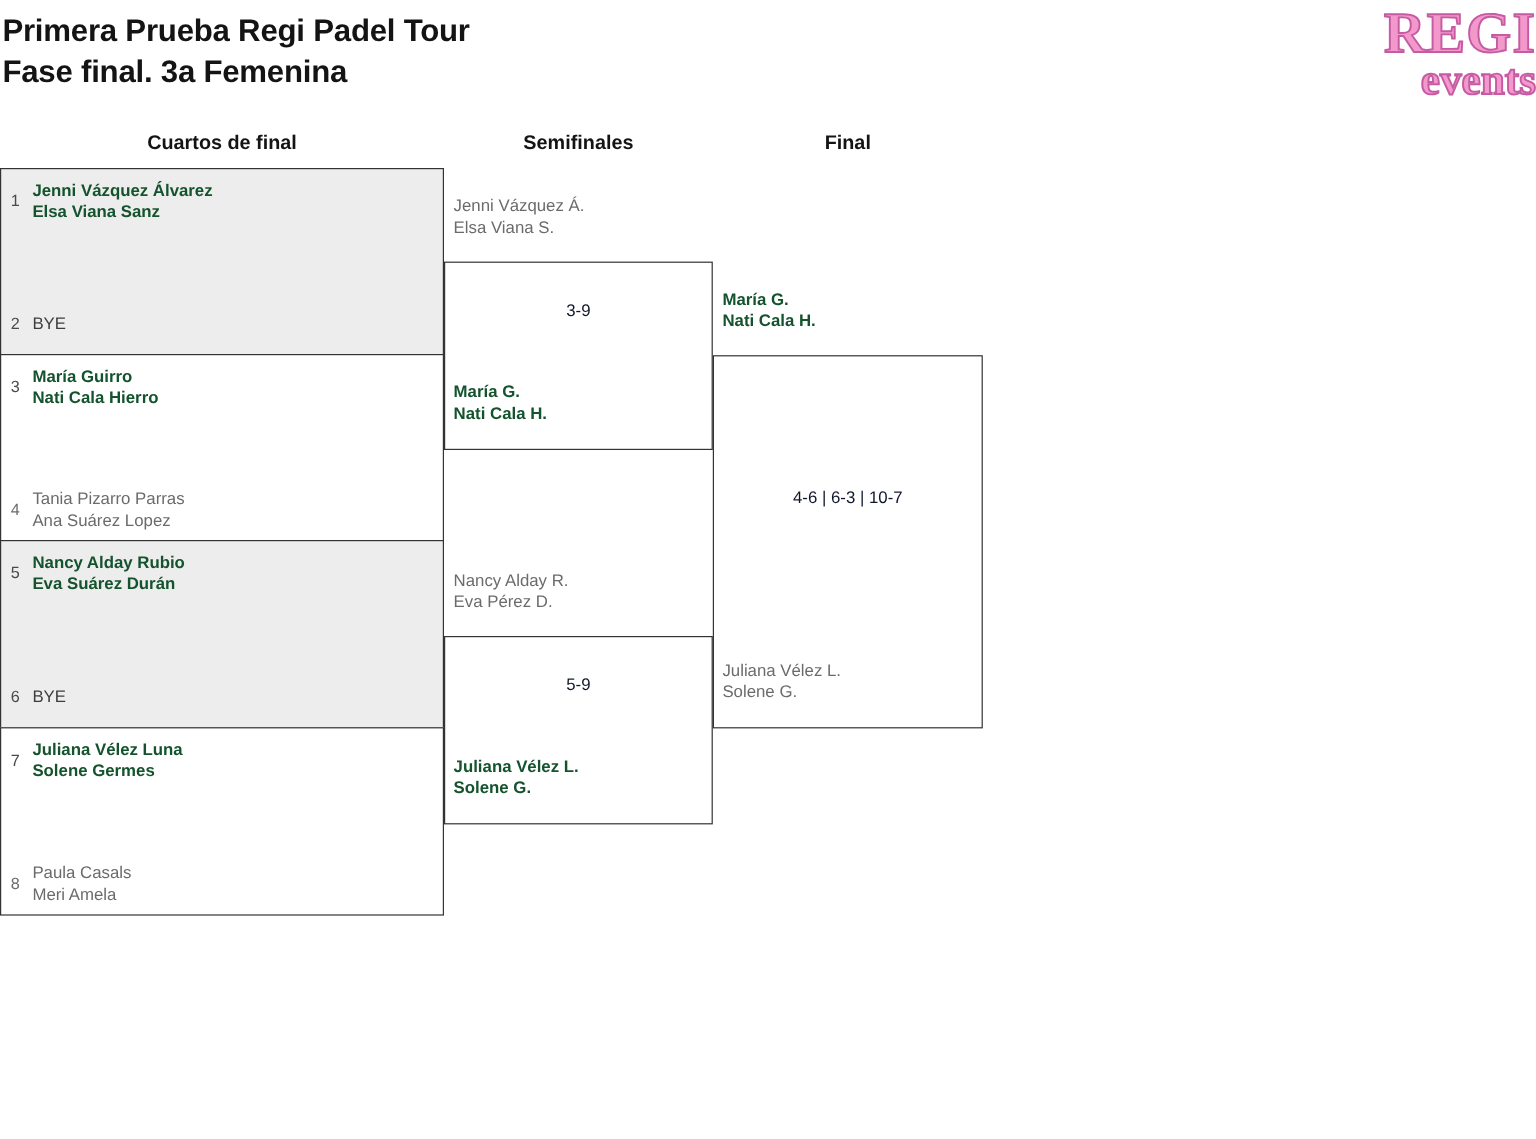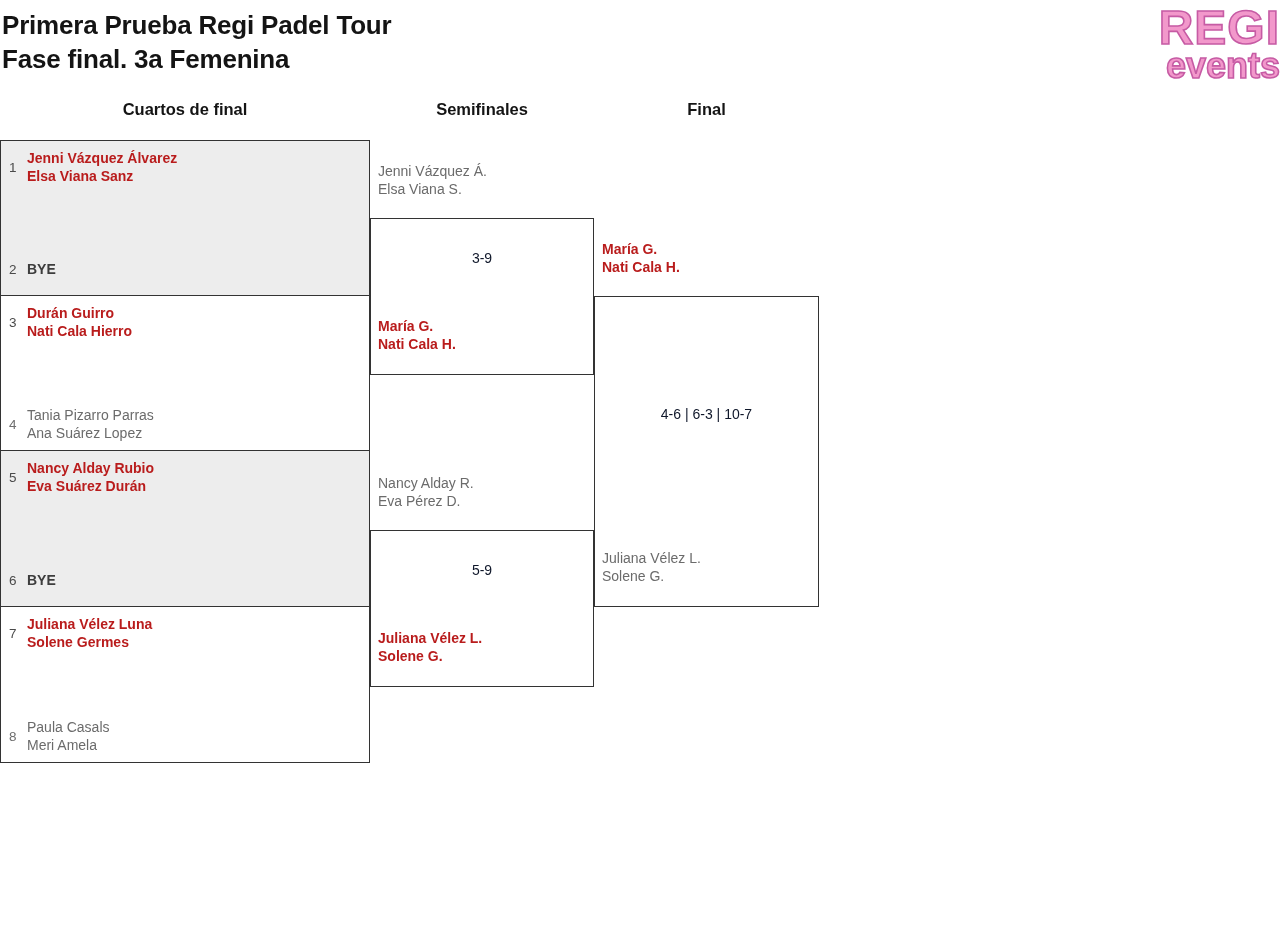--- a/index.html
+++ b/index.html
@@ -1,48 +1,48 @@
 <!DOCTYPE html>
 <html><head>
 <meta charset="utf-8">
 <style>
   * { margin:0; padding:0; box-sizing:border-box; }
   html,body { width:1280px; height:949px; background:#ffffff; font-family:"Liberation Sans", sans-serif; }
   #page { position:relative; width:1280px; height:839px; overflow:hidden; background:#ffffff; }
 
   
   .title { position:absolute; left:2px; top:8px; font-size:26px; line-height:34px; font-weight:700; color:#141414; letter-spacing:-0.2px; }
-  .logo { position:absolute; top:2px; right:0; text-align:right; font-family:Liberation Sans, sans-serif; font-weight:700;
+  .logo { position:absolute; top:2px; right:0; text-align:right; font-family:Liberation Serif, serif; font-weight:700;
           color:#f298cb; -webkit-text-stroke:1.6px #c65ba4; }
   .logo .l1 { font-size:48px; line-height:52px; letter-spacing:1px; }
   .logo .l2 { font-size:36px; line-height:30px; margin-top:-3px; }
 
   
-  .round-header { position:absolute; top:100px; height:22px; text-align:center; font-size:16.5px; font-weight:700; color:#141414; }
+  .round-header { position:absolute; top:110px; height:22px; text-align:center; font-size:16.5px; font-weight:700; color:#141414; }
   .rh-qf { left:0; width:370px; }
   .rh-sf { left:370px; width:224px; }
   .rh-f  { left:594px; width:225px; }
 
   
   .box { position:absolute; border:1px solid #333333; }
   .qf-box { left:0; width:370px; background:#ffffff; }
   .qf-box.alt { background:#ededed; }
   .sf-box { left:370px; width:224px; background:transparent; }
   .f-box  { left:594px; width:225px; background:transparent; }
 
   
   .team { position:absolute; left:8px; right:8px; height:36px; display:flex; align-items:center; }
   .team-top { top:8px; }
   .team-bottom { bottom:8px; }
   .seed { flex:0 0 18px; font-size:13.5px; color:#4a4a4a; }
   .seed.gray { color:#6e6e6e; }
   .names { font-size:14px; line-height:18px; }
-  .winner { font-weight:700; color:#b91c1c; }
+  .winner { font-weight:700; color:#14532d; }
   .loser { font-weight:400; color:#6b6b6b; }
-  .bye { font-weight:700; color:#3d3d3d; }
+  .bye { font-weight:400; color:#3d3d3d; }
 
   
   .score { position:absolute; left:0; right:0; text-align:center; font-size:14px; line-height:16px; color:#0f172a; }
   .qf-score { top:50%; transform:translateY(-50%); }
   .sf-score { top:31px; }
   .f-score  { top:109px; }
 
   
   .feeder { position:absolute; left:7px; bottom:calc(100% + 21px);margin-top:48px; }
   .advancer { position:absolute; left:7px; bottom:21px; }
@@ -81,21 +81,21 @@
         <div>BYE</div>
         <div></div>
       </div>
     </div>
   </div>
 
   <div class="box qf-box" style="top:295px;height:156px;">
     <div class="team team-top">
       <span class="seed">3</span>
       <div class="names winner">
-        <div>Durán Guirro</div>
+        <div>María Guirro</div>
         <div>Nati Cala Hierro</div>
       </div>
     </div>
     <div class="team team-bottom">
       <span class="seed gray">4</span>
       <div class="names loser">
         <div>Tania Pizarro Parras</div>
         <div>Ana Suárez Lopez</div>
       </div>
     </div>

